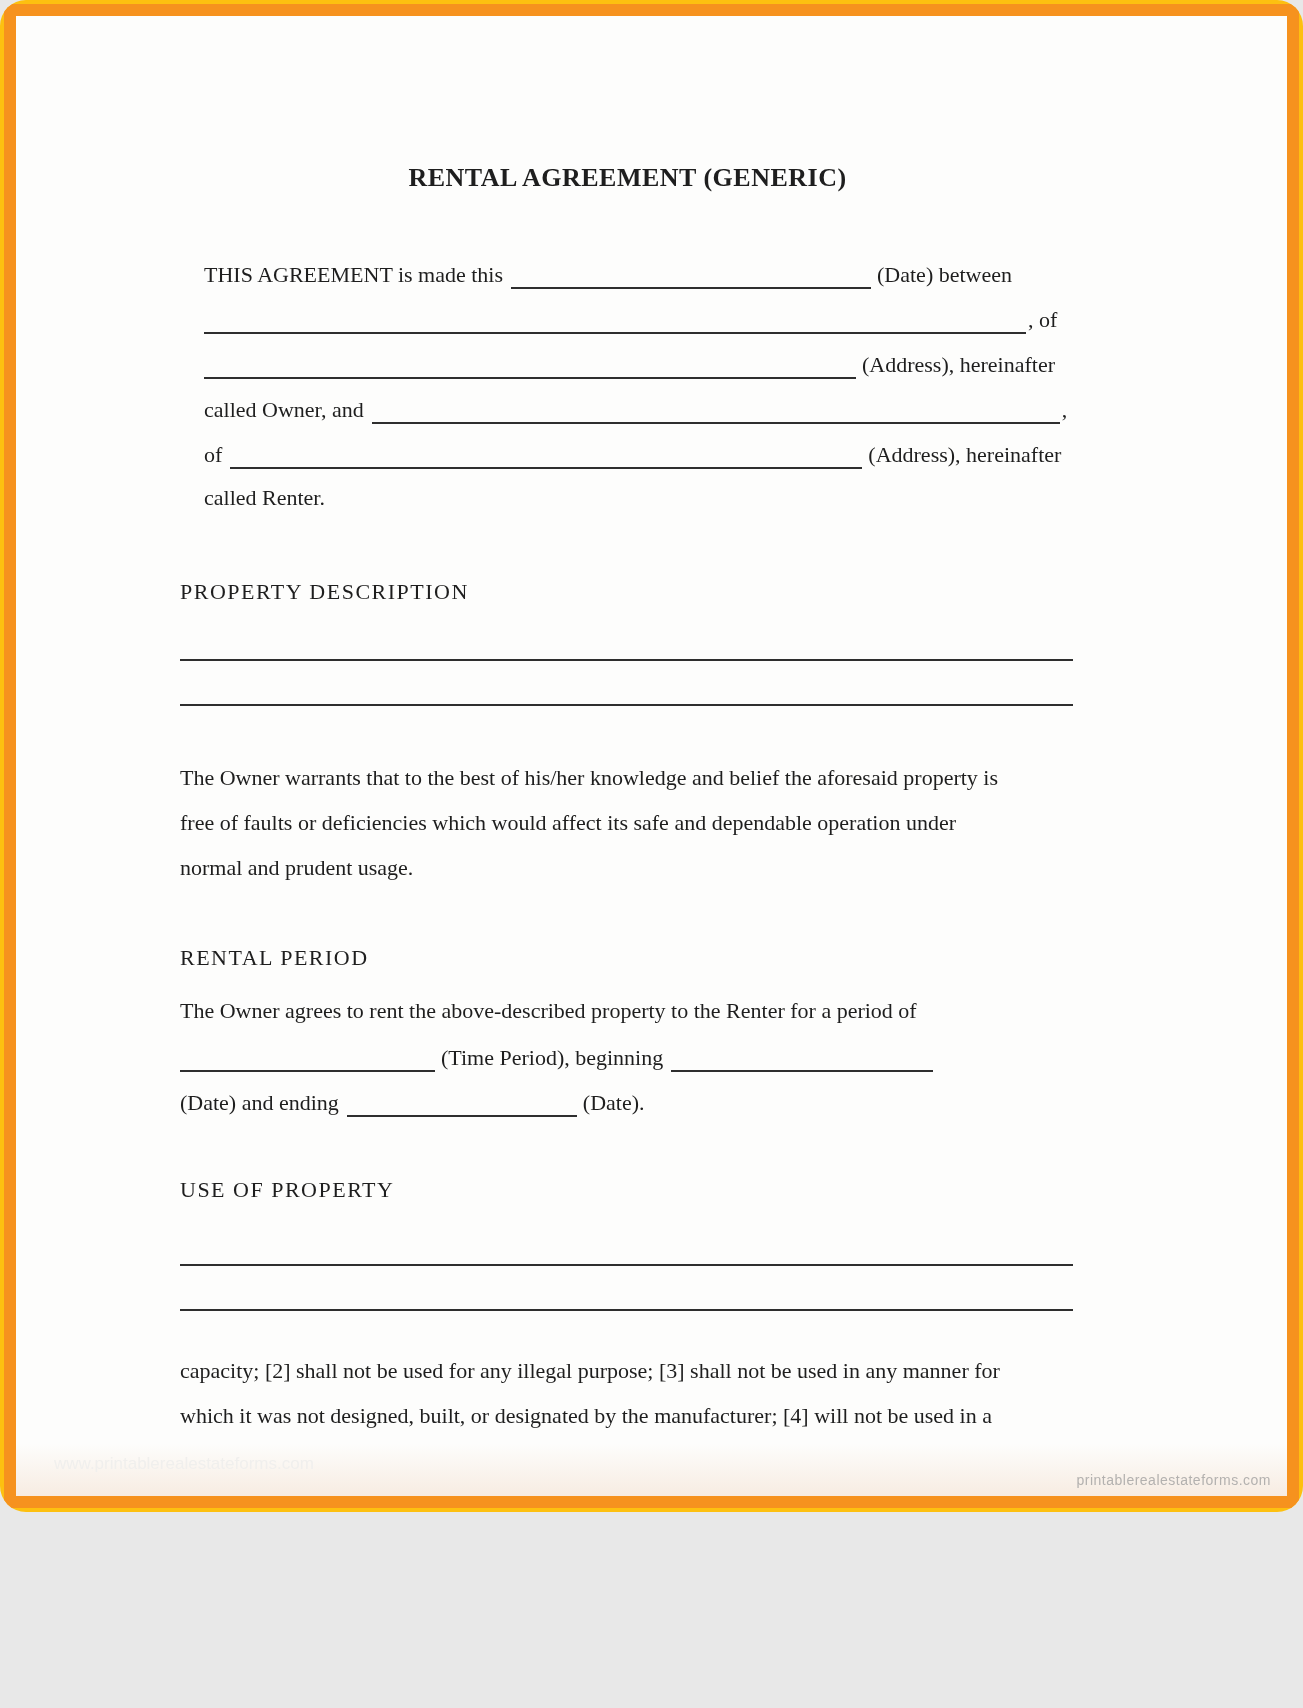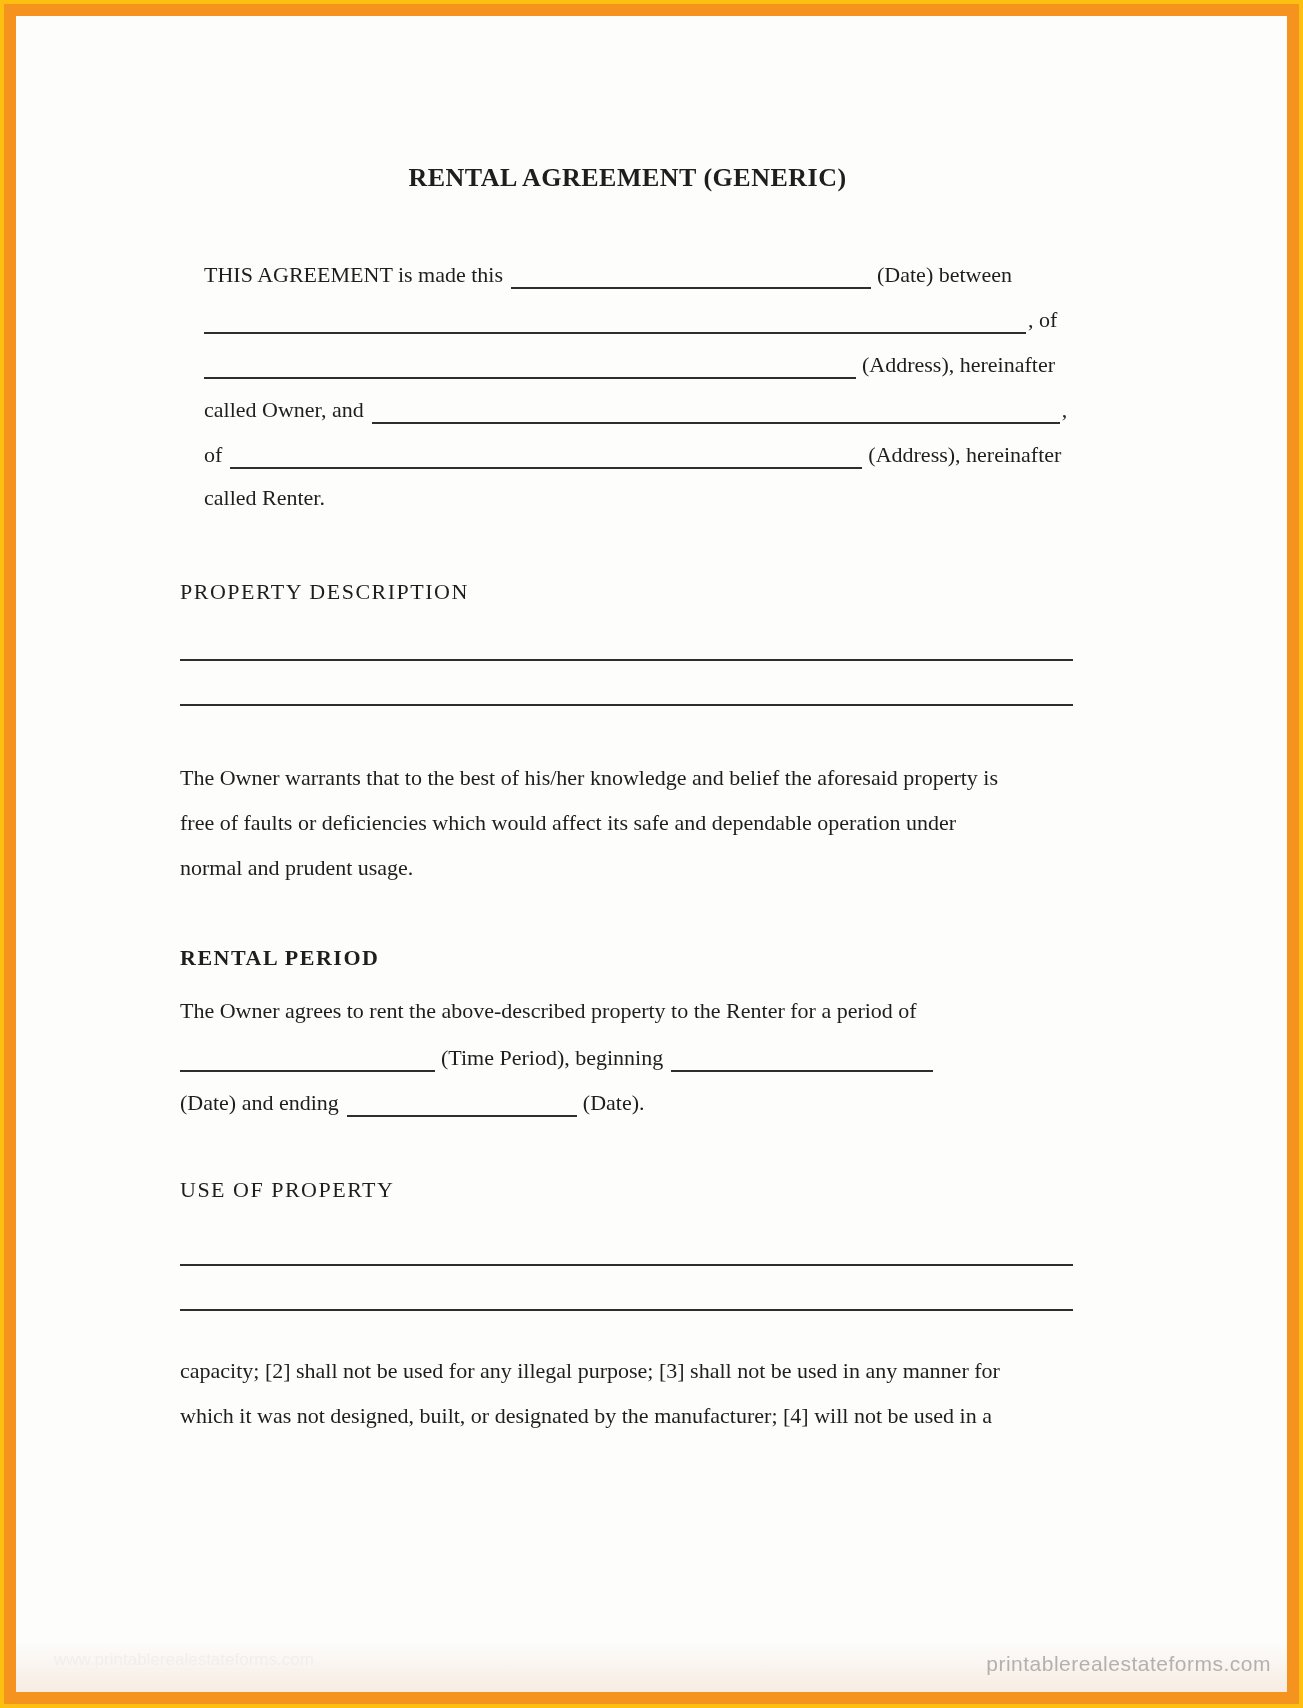--- a/index.html
+++ b/index.html
@@ -1,21 +1,22 @@
 <!DOCTYPE html>
 <html><head>
 <meta charset="utf-8">
 <style>
   html, body { margin: 0; padding: 0; background: #e8e8e8; }
   .screen {
     position: relative;
     width: 1303px;
-    height: 1708px;
+    height: 1512px;
     overflow: hidden;
     font-family: "Liberation Serif", "DejaVu Serif", serif;
+    border-radius: 26px;
   }
   
   .frame-outer { position: absolute; inset: 0; }
   .frame-band  { position: absolute; inset: 4px; }
   .paper {
     position: absolute; inset: 16px;
     color: #1e1e1e;
   }
   .paper-tint {
     position: absolute; left: 0; right: 0; bottom: 0; height: 52px;
@@ -47,21 +48,21 @@
   .hd {
     line-height: 45px;
     height: 45px;
     letter-spacing: 1.5px;
     white-space: nowrap;
   }
   .intro       { margin-top: 52px; margin-left: 24px; }
   .hd-property { margin-top: 49px; }
   .blanks-a    { margin-top: 8px;  }
   .para-warranty { margin-top: 43px; }
-  .hd-rental   { margin-top: 45px; font-weight: bold; }
+  .hd-rental   { margin-top: 45px; }
   .rental-body { margin-top: 8px;  }
   .hd-use      { margin-top: 44px; }
   .blanks-b    { margin-top: 15px; }
   .para-renter { margin-top: 31px; }
   
   .blank {
     display: inline-block;
     height: 30px;
     border-bottom: 2px solid #2e2e2e;
     position: relative;
@@ -74,23 +75,23 @@
   
   .wm-left {
     position: absolute;
     left: 38px; bottom: 22px;
     font-family: "Liberation Sans", "DejaVu Sans", sans-serif;
     font-size: 17px;
     color: #f0efed;
   }
   .wm-right {
     position: absolute;
-    right: 16px; bottom: 16px;
+    right: 16px; bottom: 8px;
     font-family: "Liberation Sans", "DejaVu Sans", sans-serif;
-    font-size: 21px;
+    font-size: 14px;
     color: #b3b1af;
     letter-spacing: 0.5px;
   }
 </style>
 </head>
 <body>
 
 <div class="screen">
   <div class="frame-outer" style="background: rgb(253, 192, 16);"></div>
   <div class="frame-band" style="background: rgb(246, 146, 30);"></div>

